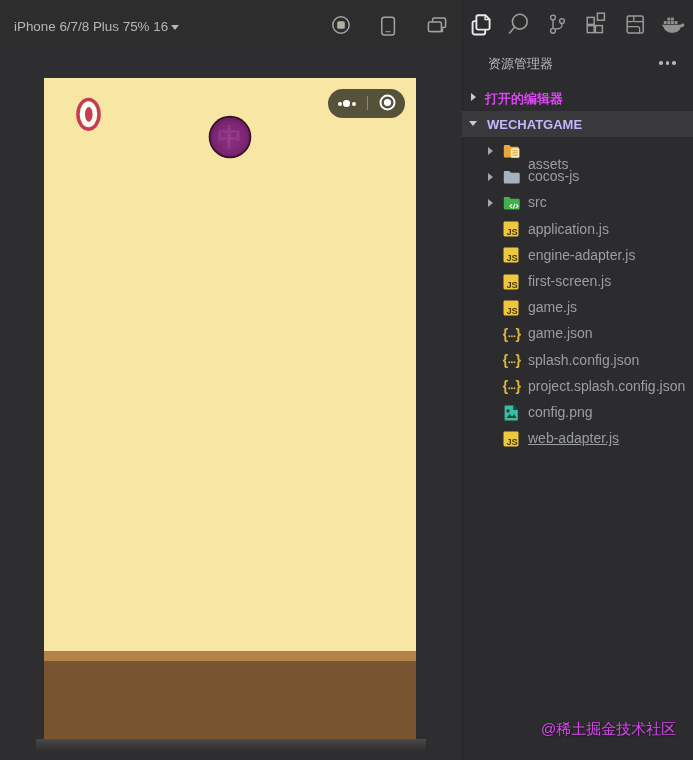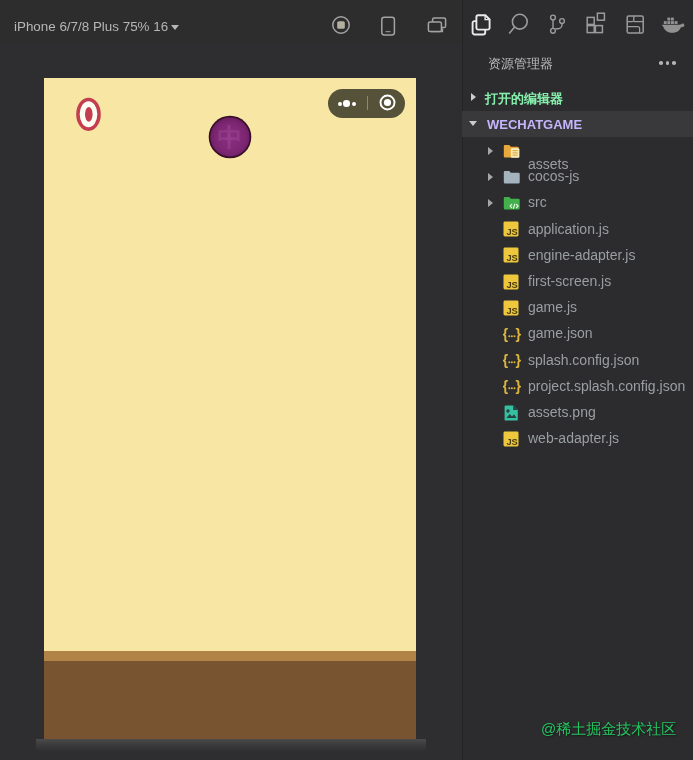--- a/index.html
+++ b/index.html
@@ -19,28 +19,28 @@
   #groundlight { left:0; top:573px; width:372px; height:10px; background:#b18347; }
   #grounddark  { left:0; top:583px; width:372px; height:78px; background:#785430; }
   #capsule { left:284px; top:11px; width:77px; height:29px; border-radius:15px; background:#565239; }
   .cdot { border-radius:50%; background:#ffffff; }
   #phoneshadow { left:36px; top:739px; width:390px; height:13px; border-radius:0 0 5px 5px;
      background:linear-gradient(180deg,#4a4a4b 0%, #3b3b3c 45%, rgba(46,46,48,0) 100%); }
 
   
   #rightpanel { left:462px; top:0; width:231px; height:760px; background:#2c2c2e; border-left:1px solid #242425; }
   .hdr { font-size:13px; color:#bcbcbc; }
-  .sect { font-size:13px; font-weight:bold; color:#86efac; }
+  .sect { font-size:13px; font-weight:bold; color:#d946ef; }
   #wgrow { left:0px; top:111px; width:231px; height:26px; background:#39393b; }
   .treetext { font-size:14px; color:#9b9ea1; white-space:nowrap; }
   .arrow-r { width:0; height:0; border-top:4px solid transparent; border-bottom:4px solid transparent;
       border-left:5.2px solid #a6a6a6; }
   .arrow-d { width:0; height:0; border-left:4px solid transparent; border-right:4px solid transparent;
       border-top:5.2px solid #cccccc; }
-  #watermark { left:541px; top:720px; font-size:15px; color:#22c55e;
+  #watermark { left:541px; top:720px; font-size:15px; color:#d946ef;
       text-shadow:1px 1px 2px rgba(0,0,0,0.55); }
   .mdot { width:3.5px; height:3.5px; border-radius:50%; background:#b3b3b3; }
 </style>
 </head>
 <body>
 <div id="page">
 
   <div id="topbar" class="abs"></div>
   <div id="devlabel" class="abs">iPhone 6/7/8 Plus 75% 16<span class="tri"></span></div>
 
@@ -219,22 +219,22 @@
             <circle cx="11.5" cy="10.2" r="1.0"></circle>
           </g>
         </svg></div>
       <div class="abs treetext" style="left:528px; top:377.79999999999995px; max-width:158px; overflow:hidden; text-overflow:ellipsis;">project.splash.config.json</div>
       <div class="abs" style="left:503px; top:404.5px;"><svg width="16" height="16" viewBox="0 0 16 16">
           <path d="M1.6 1.6 a1.2 1.2 0 0 1 1.2 -1.2 h7.4 l4.6 4.6 v9.4 a1.2 1.2 0 0 1 -1.2 1.2 h-10.8 a1.2 1.2 0 0 1 -1.2 -1.2 z" fill="#35c1a1"></path>
           <path d="M10.2 0.4 l4.6 4.6 h-4.6 z" fill="#27413f"></path>
           <circle cx="5" cy="6" r="1.7" fill="#27413f"></circle>
           <path d="M3.4 13 l3.4 -4 l2.2 2.4 l2 -2.2 l2.6 3.8 z" fill="#27413f"></path>
         </svg></div>
-      <div class="abs treetext" style="left:528px; top:404px; ">assets.png</div>
+      <div class="abs treetext" style="left:528px; top:404px; ">config.png</div>
       <div class="abs" style="left:503px; top:430.7px;"><svg width="16" height="16" viewBox="0 0 16 16">
           <rect x="0.5" y="0.5" width="15" height="15" rx="1.4" fill="#efc73c"></rect>
           <text x="14.8" y="13.6" text-anchor="end" font-size="9.3" font-weight="bold" fill="#4a3b0b" font-family="Liberation Sans">JS</text>
         </svg></div>
-      <div class="abs treetext" style="left:528px; top:430.2px; ">web-adapter.js</div>
+      <div class="abs treetext" style="left:528px; top:430.2px;text-decoration:underline; ">web-adapter.js</div>
     </div>
 </div>
 
   <div id="watermark" class="abs">@稀土掘金技术社区</div>
 
 </body></html>

